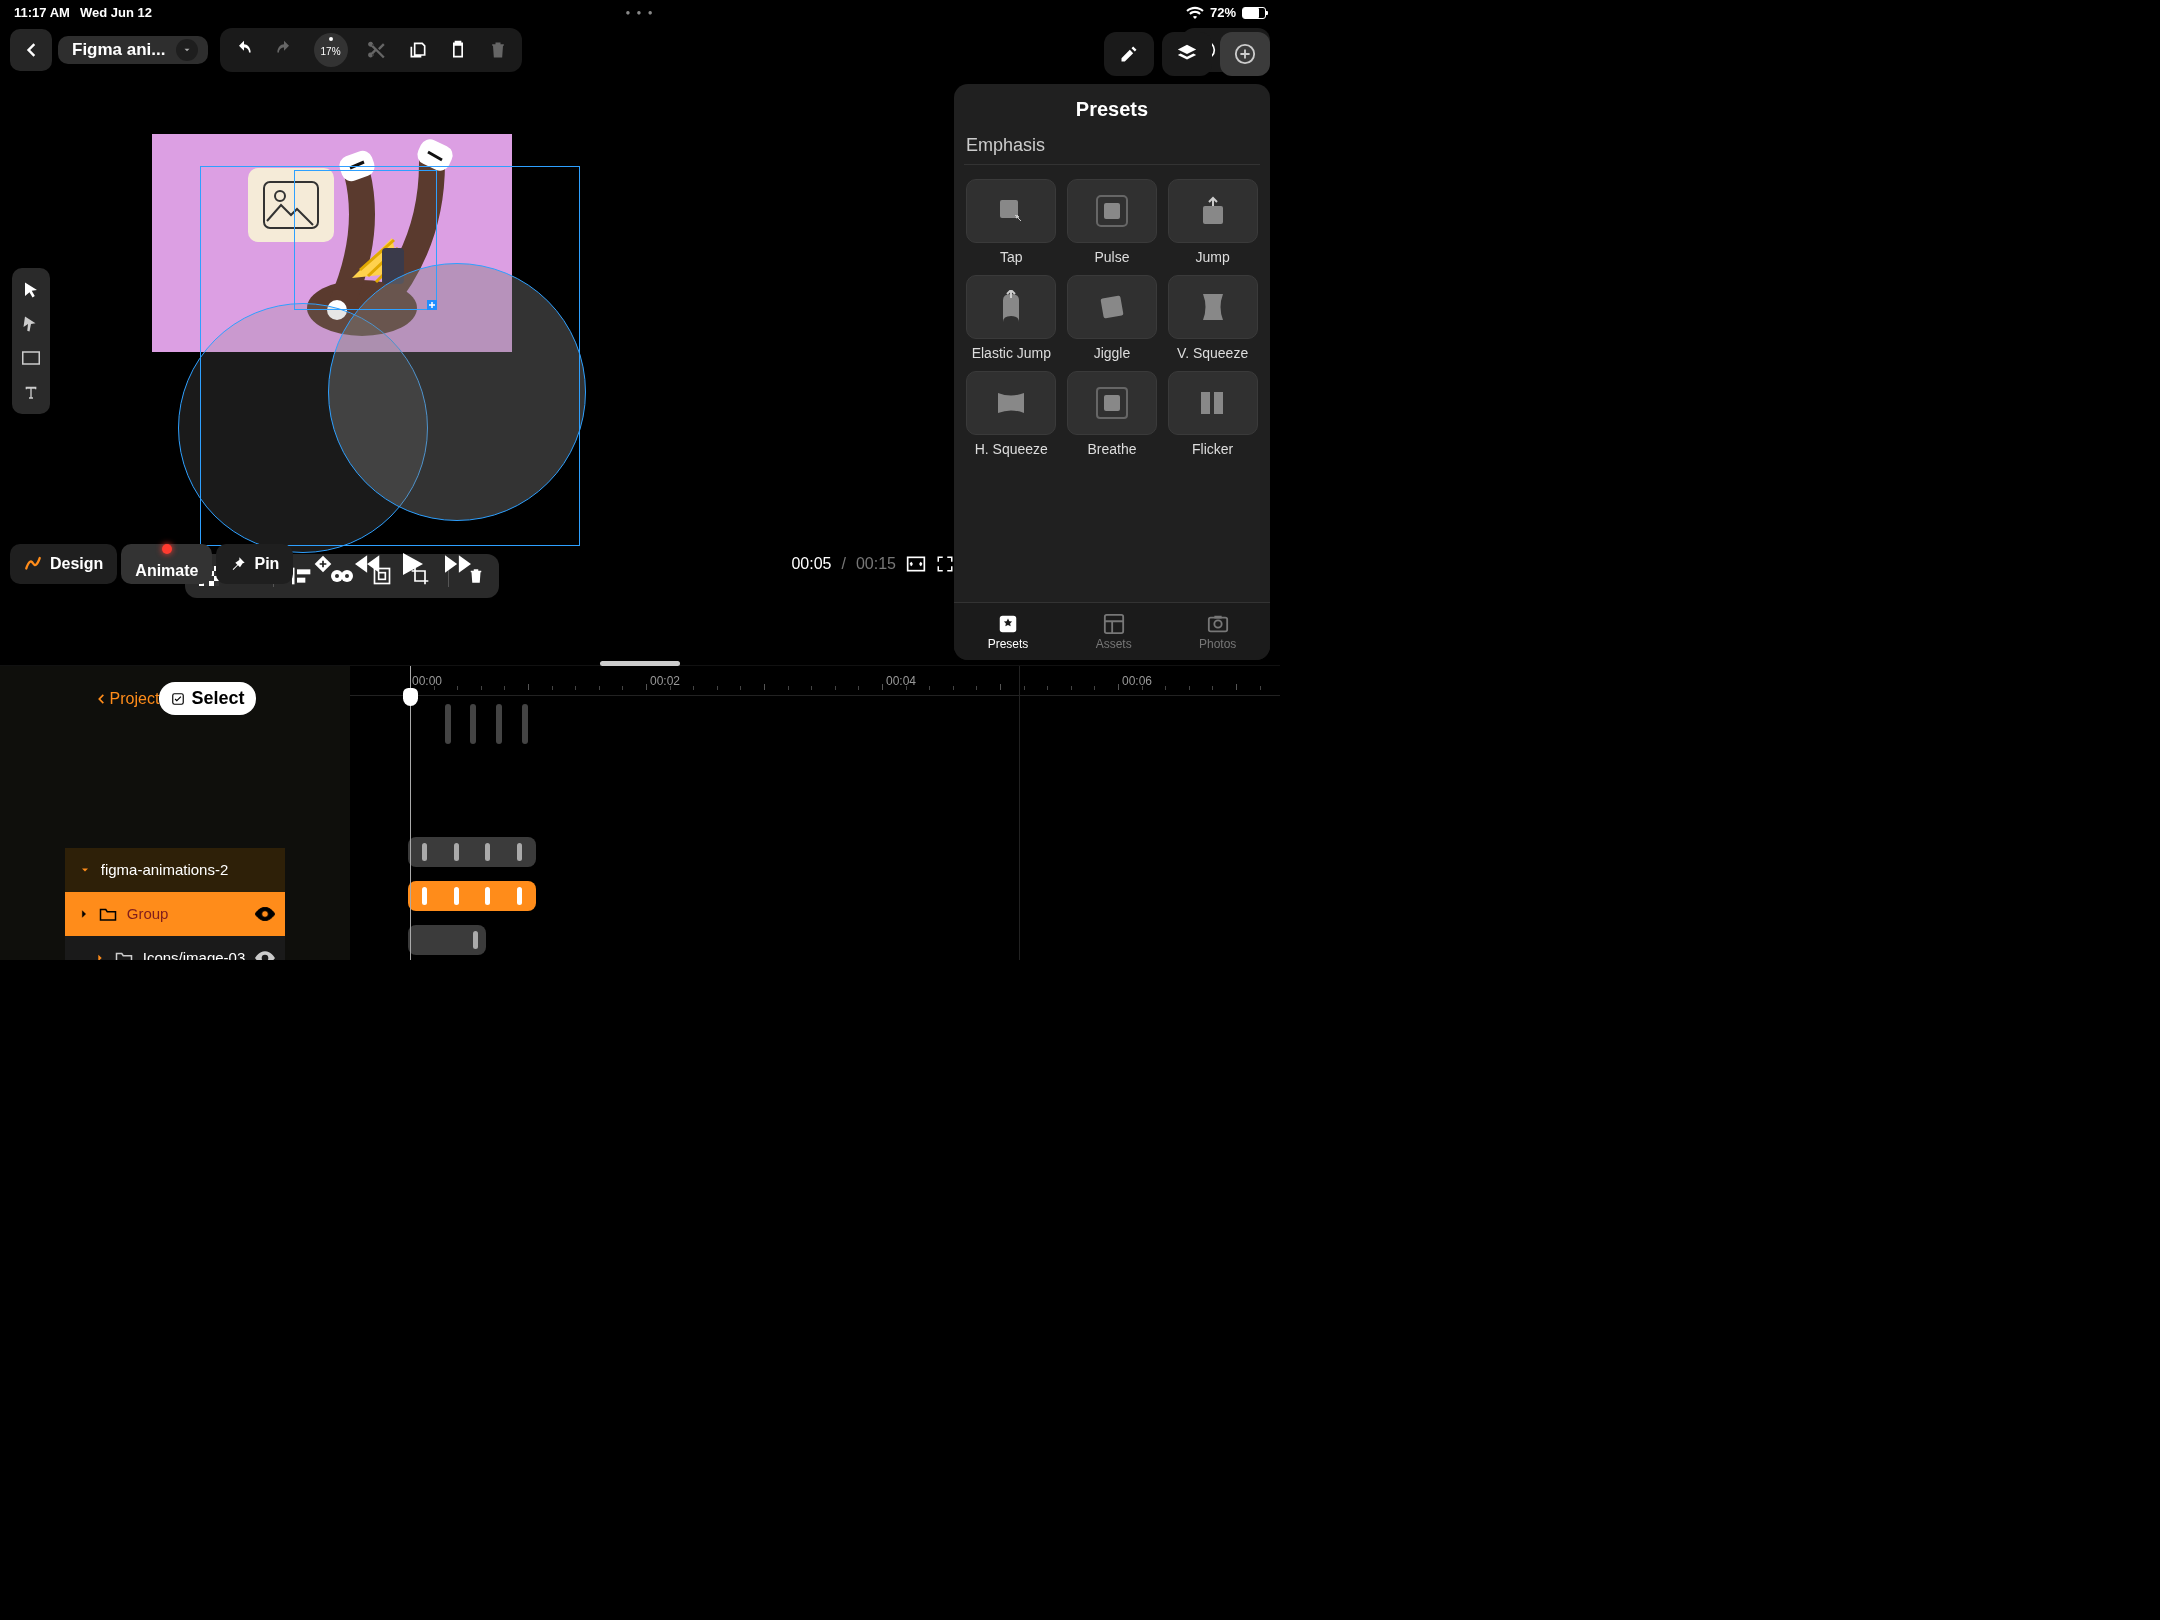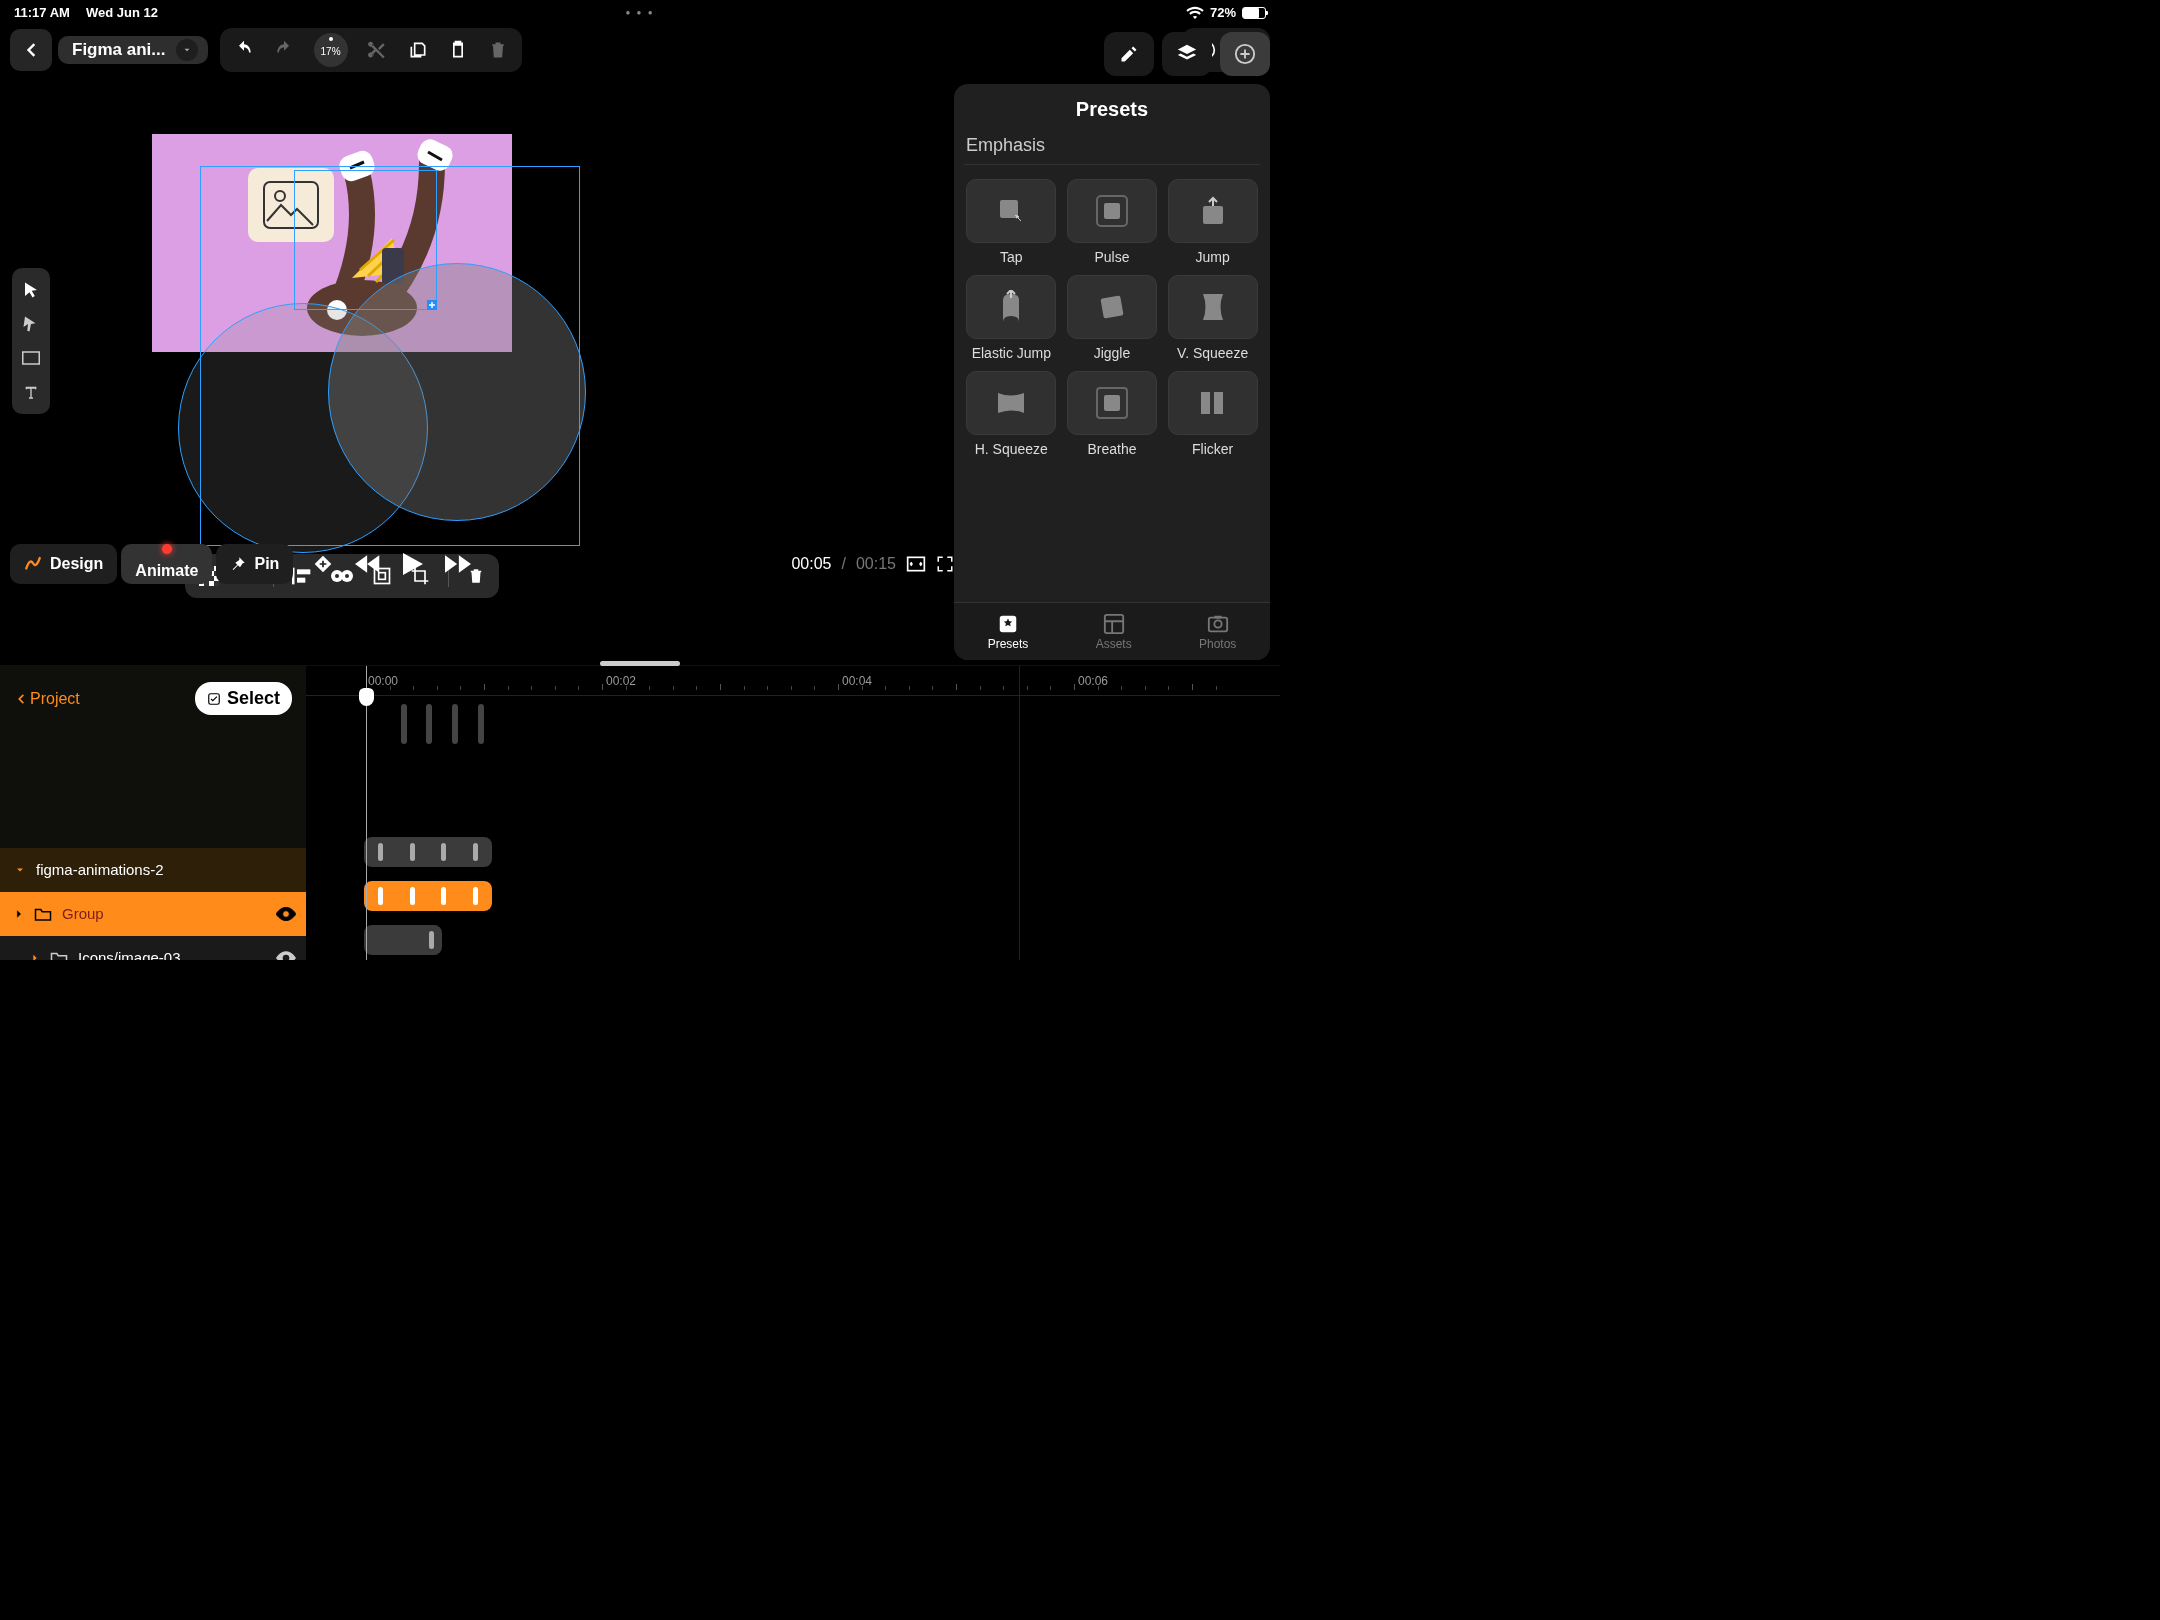--- a/index.html
+++ b/index.html
@@ -1,18 +1,18 @@
 <!DOCTYPE html>
 <html><head>
 <meta charset="utf-8">
 <style>
   * { margin:0; padding:0; box-sizing:border-box; font-family:-apple-system,Helvetica,Arial,sans-serif; -webkit-font-smoothing:antialiased; }
   body { background:#000; color:#fff; width:1280px; height:960px; overflow:hidden; position:relative; font-size:14px; }
   .statusbar { display:flex; justify-content:space-between; align-items:center; padding:3px 14px 0; height:22px; font-size:13px; font-weight:600; }
-  .statusbar .left { display:flex; gap:16px;text-align:right; }
+  .statusbar .left { display:flex; gap:10px;text-align:right; }
   .statusbar .right { display:flex; gap:6px; align-items:center; }
   .sb-dots { position:absolute; left:50%; transform:translateX(-50%); top:8px; color:#888; letter-spacing:2px; font-size:8px;}
   .battery { width:24px; height:12px; border:1px solid #fff; border-radius:3px; position:relative; }
   .battery::after { content:""; position:absolute; right:-3px; top:3px; width:2px; height:4px; background:#fff; border-radius:0 1px 1px 0;}
   .battery .fill { background:#fff; height:100%; width:72%; border-radius:1px; }
 
   .topbar { display:flex; align-items:center; gap:6px; padding:6px 10px; height:56px; }
   .tbtn, .pill { background:#262626; border-radius:10px; display:flex; align-items:center; justify-content:center; }
   .tbtn { width:42px; height:42px; }
   .titlepill { display:flex; align-items:center; gap:10px; background:#2e2e2e; height:28px; border-radius:10px; padding:0 10px 0 14px; font-size:17px; font-weight:600; }
@@ -57,21 +57,21 @@
   .preset { display:flex; flex-direction:column; align-items:center; gap:6px;}
   .preset .tile { width:90px; height:64px; background:#303030; border-radius:10px; display:flex; align-items:center; justify-content:center; border:1px solid #3a3a3a;}
   .preset .label { font-size:14px; color:#ddd; text-align:center; line-height:1.15;}
 
   .panel-tabs { position:absolute; right:10px; bottom:300px; width:316px; height:58px; background:#1b1b1b; border-radius:0 0 14px 14px; display:flex; justify-content:space-around; align-items:center; border-top:1px solid #333;}
   .ptab { display:flex; flex-direction:column; align-items:center; gap:2px; font-size:12px; color:#777; }
   .ptab.active { color:#fff; }
 
   .bottompane { position:absolute; left:0; right:0; bottom:0; height:295px; display:flex; background:#050505; border-top:1px solid #111;}
   .traypill { position:absolute; left:50%; top:-5px; transform:translateX(-50%); width:80px; height:5px; border-radius:3px; background:#ccc;}
-  .layercol { width:306px; background:#0f0f0c; display:flex; flex-direction:column; }
+  .layercol { width:350px; background:#0f0f0c; display:flex; flex-direction:column;align-items:center; }
   .layerhdr { display:flex; align-items:center; justify-content:space-between; padding:16px 14px 20px;}
   .projlink { color:#ff8c1a; font-size:16px; display:flex; align-items:center; gap:2px; font-weight:500;}
   .selectbtn { background:#fff; color:#000; border-radius:16px; padding:6px 12px; font-size:18px; font-weight:600; display:flex; gap:6px; align-items:center;}
   .layerlist { flex:1; overflow:auto;}
   .layerrow { display:flex; align-items:center; height:44px; padding:0 10px 0 14px; gap:10px; font-size:15px;}
   .layerrow.root { background:#2e2008; font-weight:500;}
   .layerrow.sel { background:#ff8c1a; color:#7f1d1d; }
   .layerrow.sel svg { fill:#000; stroke:#000;}
   .layerrow.child { background:#1a1a1a; padding-left:30px;}
   .layerrow .vis { margin-left:auto; }

